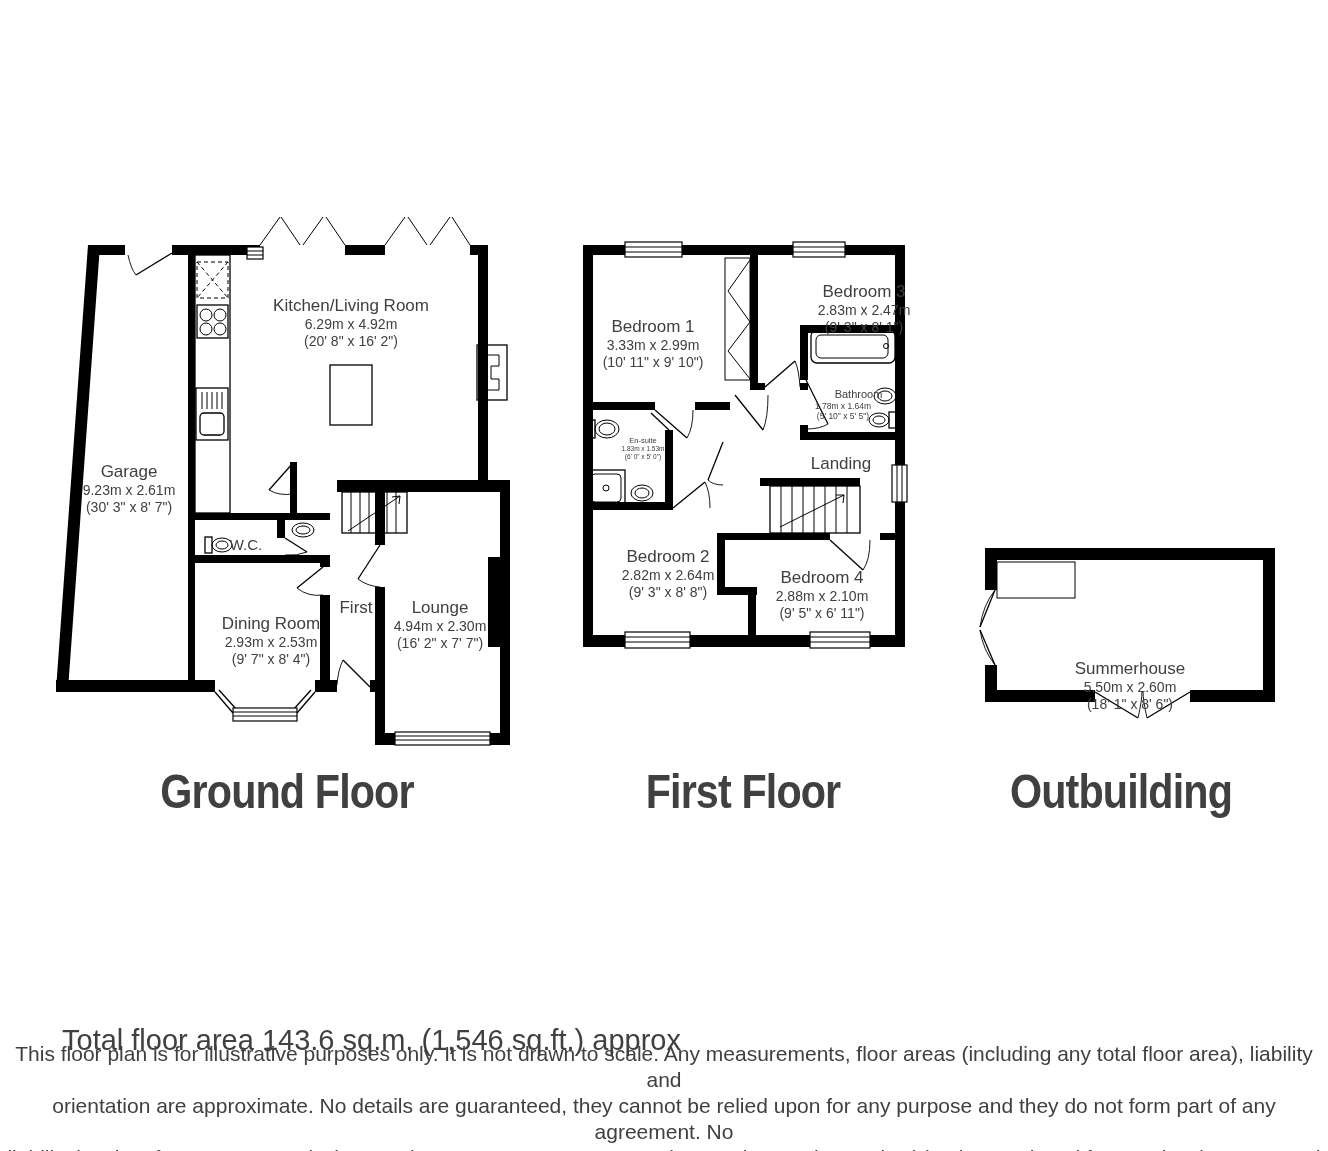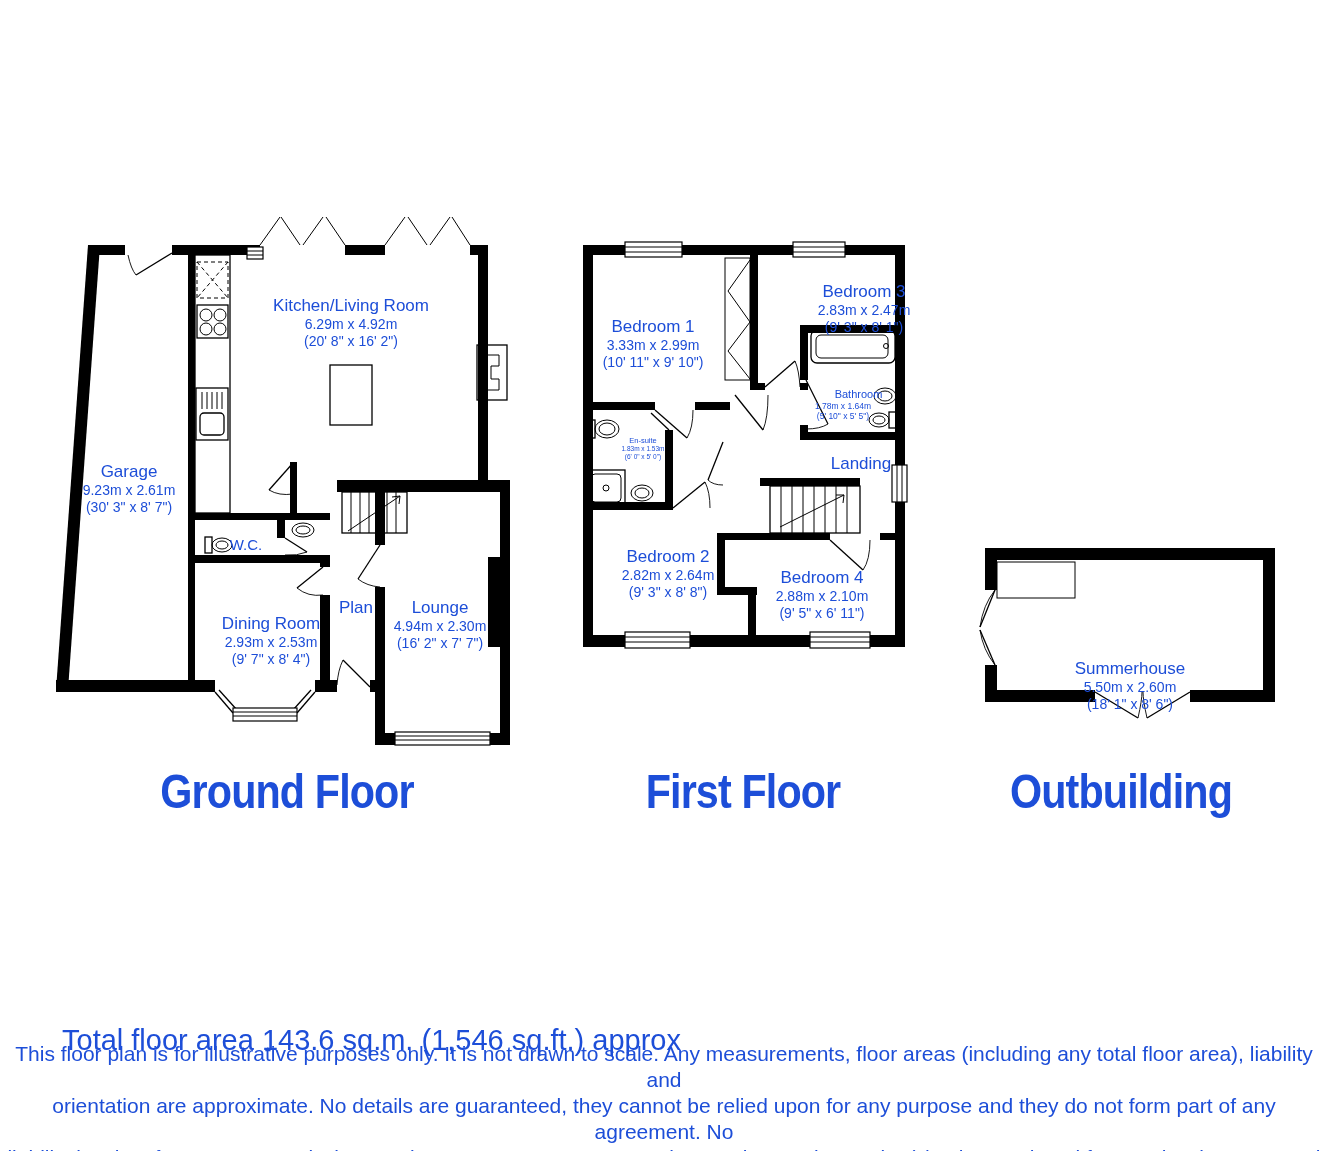--- a/index.html
+++ b/index.html
@@ -1,17 +1,17 @@
 <!DOCTYPE html>
 <html><head>
 <meta charset="utf-8">
 <style>
   html,body{margin:0;padding:0;background:#fff;}
   #canvas{position:relative;width:1328px;height:1151px;background:#ffffff;overflow:hidden;
-          font-family:"Liberation Sans", sans-serif;color:#1d4ed8;}
+          font-family:"Liberation Sans", sans-serif;color:#404040;}
   svg{position:absolute;}
   .w{fill:#000;stroke:none;}
   .thin{fill:none;stroke:#000;stroke-width:1.3;}
   .thin2{fill:none;stroke:#000;stroke-width:1;}
   .arc{fill:none;stroke:#000;stroke-width:0.9;}
   .win{fill:#fff;stroke:#000;stroke-width:1.2;}
   .dash{fill:none;stroke:#000;stroke-width:1;stroke-dasharray:4 3;}
   .room-label{position:absolute;transform:translateX(-50%);text-align:center;white-space:nowrap;}
   .room-name{font-size:17px;line-height:20px;}
   .room-dims{font-size:14px;line-height:17px;}
@@ -343,21 +343,21 @@
     <div class="room-dims" style="font-size:15px;">W.C.</div>
   </div>
 
   <div class="room-label" style="left:259px;top:614px;margin-left:12px;">
     <div class="room-name">Dining Room</div>
     <div class="room-dims">2.93m x 2.53m</div>
     <div class="room-dims">(9' 7" x 8' 4")</div>
   </div>
 
   <div class="room-label" style="left:356px;top:598px;">
-    <div class="room-name">Plan</div>
+    <div class="room-name">First</div>
   </div>
 
   <div class="room-label" style="left:440px;top:598px;">
     <div class="room-name">Lounge</div>
     <div class="room-dims">4.94m x 2.30m</div>
     <div class="room-dims">(16' 2" x 7' 7")</div>
   </div>
 
   <div class="room-label" style="left:653px;top:317px;">
     <div class="room-name">Bedroom 1</div>
@@ -376,21 +376,21 @@
     <div class="room-dims">1.78m x 1.64m</div>
     <div class="room-dims">(5' 10" x 5' 5")</div>
   </div>
 
   <div class="room-label xs" style="left:643px;top:436px;">
     <div class="room-name">En-suite</div>
     <div class="room-dims">1.83m x 1.53m</div>
     <div class="room-dims">(6' 0" x 5' 0")</div>
   </div>
 
-  <div class="room-label" style="left:841px;top:454px;margin-left:20px;">
+  <div class="room-label" style="left:841px;top:454px;">
     <div class="room-name">Landing</div>
   </div>
 
   <div class="room-label" style="left:668px;top:547px;">
     <div class="room-name">Bedroom 2</div>
     <div class="room-dims">2.82m x 2.64m</div>
     <div class="room-dims">(9' 3" x 8' 8")</div>
   </div>
 
   <div class="room-label" style="left:822px;top:568px;">

